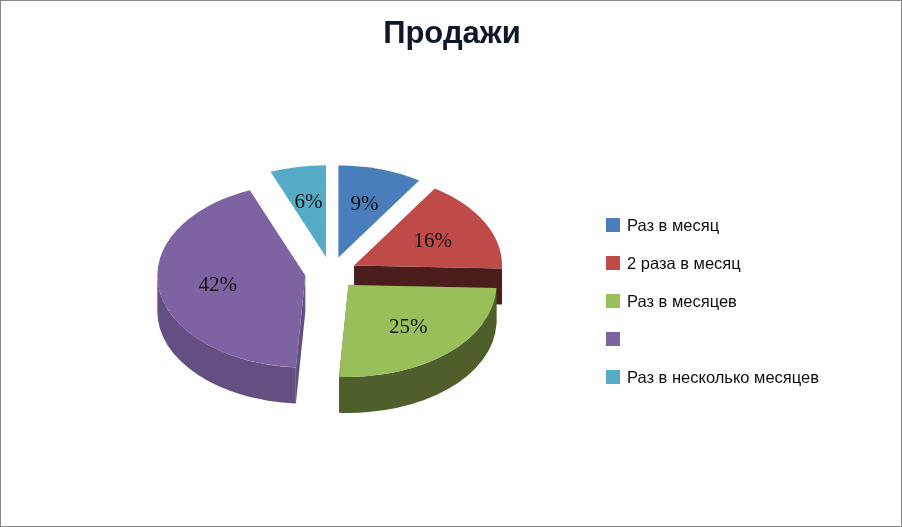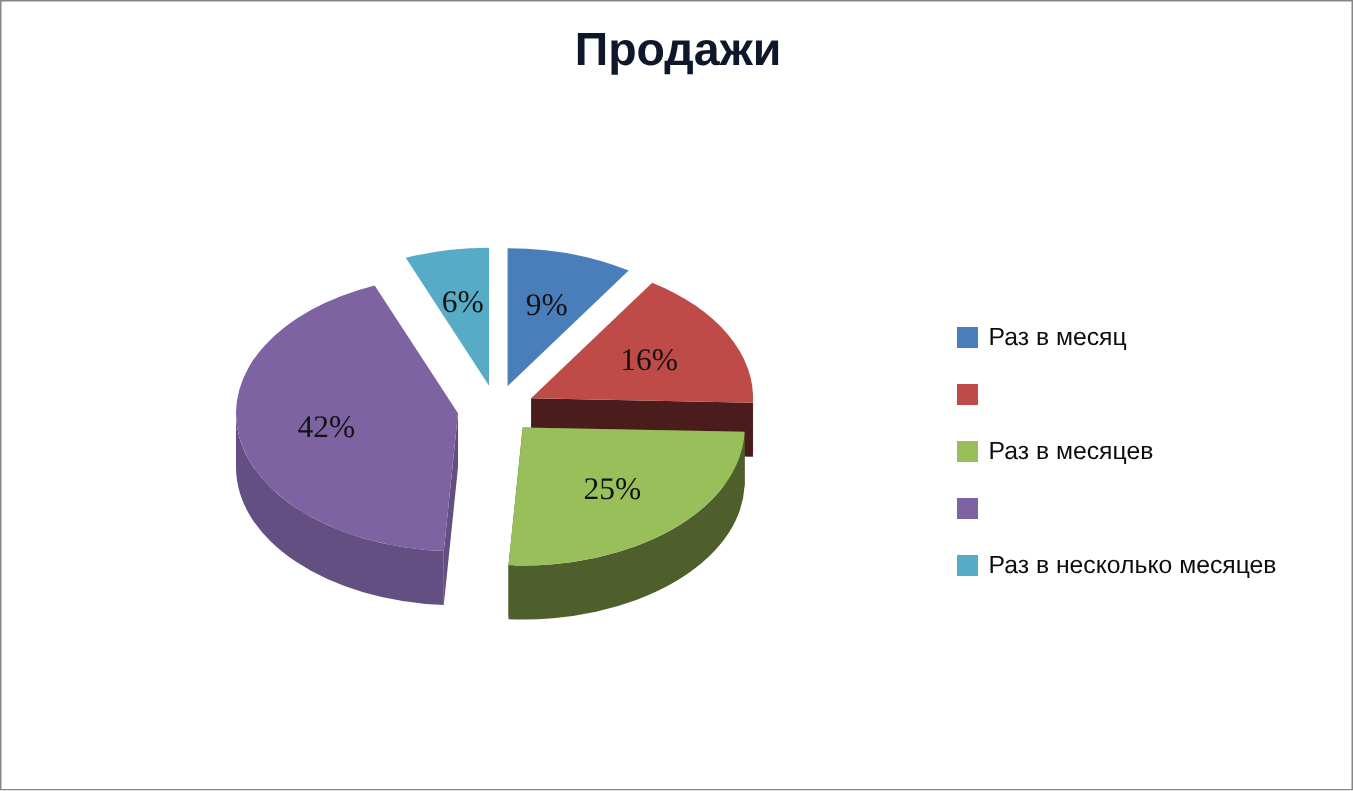--- a/index.html
+++ b/index.html
@@ -41,21 +41,21 @@
   #pie-svg {
     display: block;
   }
   .slice-label {
     font-family: "Liberation Serif", serif;
     font-size: 21px;
     fill: #131313;
   }
   #legend {
     position: absolute;
-    left: 637px;
+    left: 605px;
     top: 205px;
     width: 262px;
   }
   .legend-item {
     display: flex;
     align-items: center;
     height: 38px;
   }
   .legend-swatch {
     width: 14px;
@@ -122,20 +122,21 @@
 
   <div id="legend">
 
     <div class="legend-item">
       <span class="legend-swatch" style="background:#4a7ebb"></span>
       <span class="legend-label">Раз в месяц</span>
     </div>
 
     <div class="legend-item">
       <span class="legend-swatch" style="background:#be4b48"></span>
+      <span class="legend-label">2 раза в месяц</span>
     </div>
 
     <div class="legend-item">
       <span class="legend-swatch" style="background:#98bf5a"></span>
       <span class="legend-label">Раз в месяцев</span>
     </div>
 
     <div class="legend-item">
       <span class="legend-swatch" style="background:#7e63a3"></span>
     </div>

